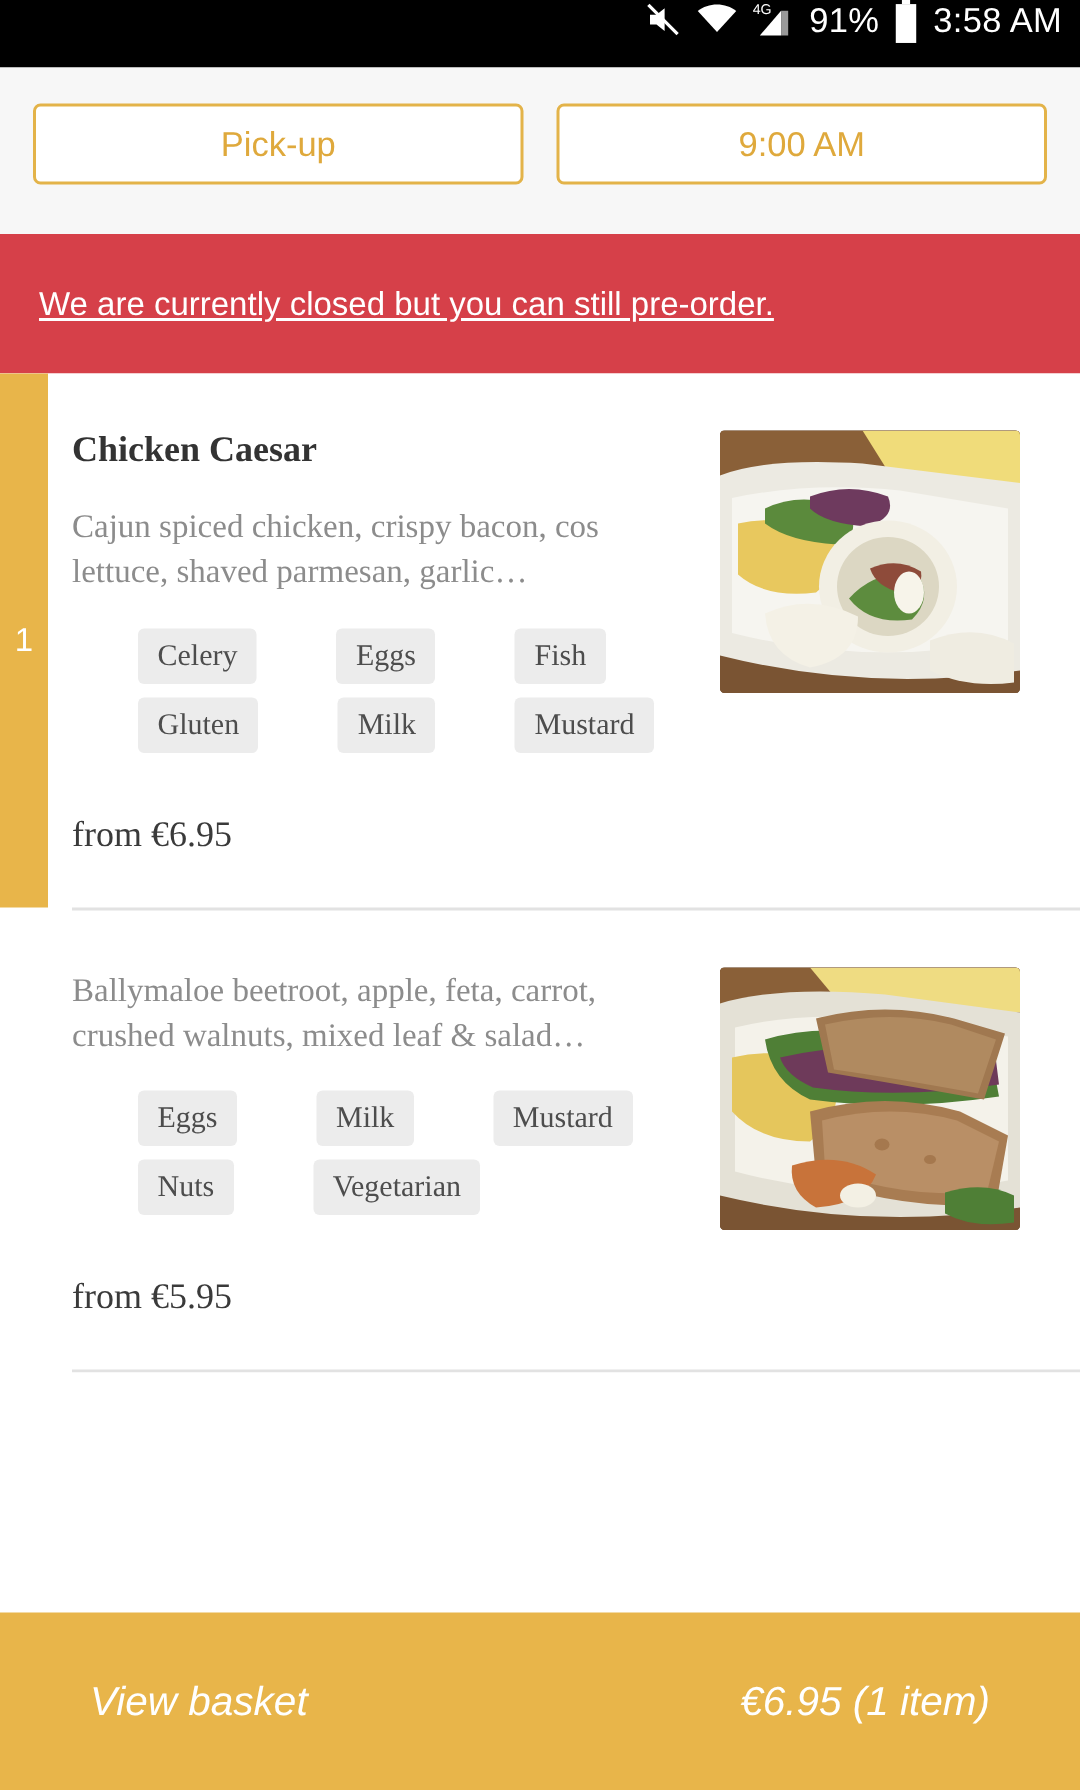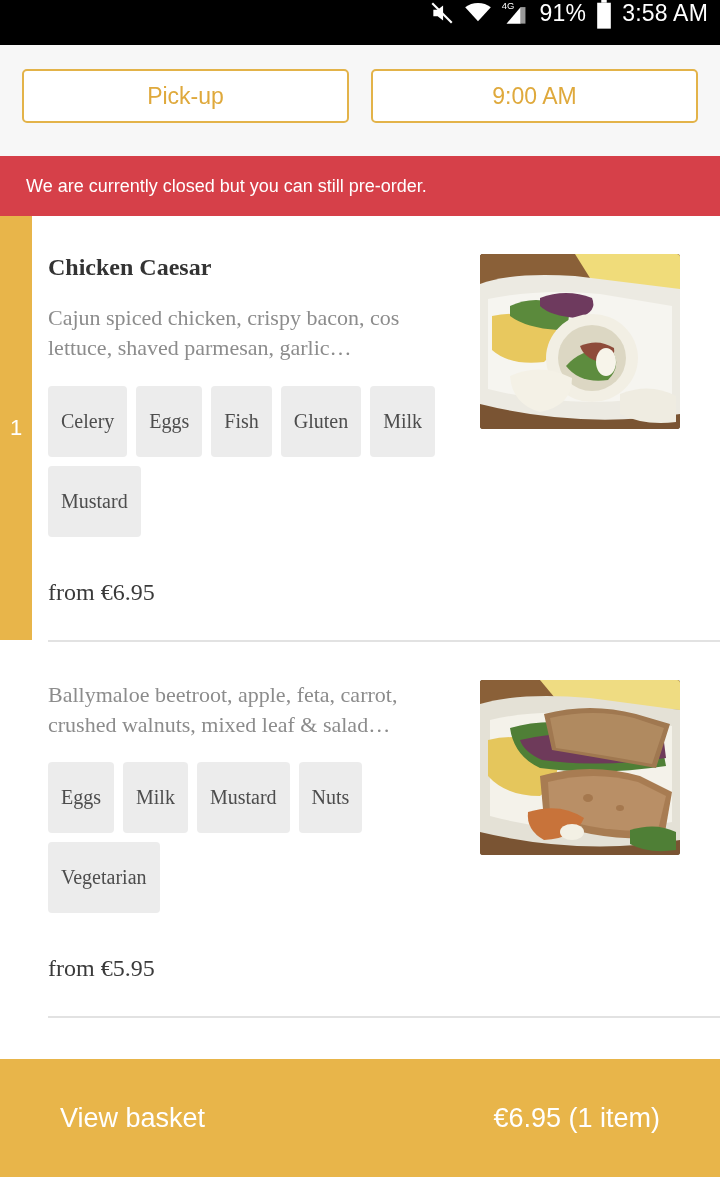--- a/index.html
+++ b/index.html
@@ -34,22 +34,22 @@
     padding:24px 22px 33px 22px;
   }
   .pill {
     flex:1; height:54px; border:2px solid #e3b349; border-radius:5px;
     background:#fff; color:#dfa93c; font-size:23px;
     display:flex; align-items:center; justify-content:center;
   }
 
   
   .banner {
-    background:#d64049; color:#fff; font-size:18px;
-    padding:30px 26px; height:60px; display:flex; align-items:center;
+    background:#d64049; color:#fff; font-size:22px;
+    padding:30px 26px; height:93px; display:flex; align-items:center;text-decoration:underline;
   }
 
   
   .menu { background:#fff; }
   .menu-item { position:relative; display:flex; padding-left:48px; }
   .qty-stripe {
     position:absolute; left:0; top:0; width:32px; height:100%;
     background:#e8b54a; display:flex; align-items:center;
     justify-content:center;
   }
@@ -60,38 +60,38 @@
   .item-name {
     font-size:24px; font-weight:bold; color:#333333; margin-bottom:22px;
   }
   .item-desc {
     font-size:22px; color:#8c8c8c; line-height:1.38; margin-bottom:22px;
     max-width:390px;
   }
   .tags { display:flex; flex-wrap:wrap; gap:9px; max-width:400px; }
   .tag {
     background:#ececec; color:#4d4d4d; font-size:20px;
-    padding:24px 13px; border-radius:4px;
+    padding:7px 13px; border-radius:4px;margin-left:44px;
   }
   .item-price {
     font-size:24px; color:#3a3a3a; margin-top:42px; padding-bottom:34px;
   }
   .thumb {
     width:200px; height:175px; border-radius:3px; flex-shrink:0;
     margin-right:40px; overflow:hidden; position:relative;
     background:#6b4a2e;
   }
   .divider { height:2px; background:#e2e2e2; margin-left:48px; }
   .tail-gap { height:44px; background:#fff; }
 
   
   .basket {
-    position:absolute; left:0; bottom:16px; width:720px; height:118px;
+    position:absolute; left:0; bottom:0; width:720px; height:118px;
     background:#e8b54a; display:flex; align-items:center;
-    justify-content:space-between; padding:0 60px; color:#fff;
+    justify-content:space-between; padding:0 60px; color:#fff;font-style:italic;
   }
   .basket-label { font-size:27px; }
   .basket-total { font-size:27px; }
 </style>
 </head>
 <body>
 
 <div class="phone">
 
   <div class="statusbar">

